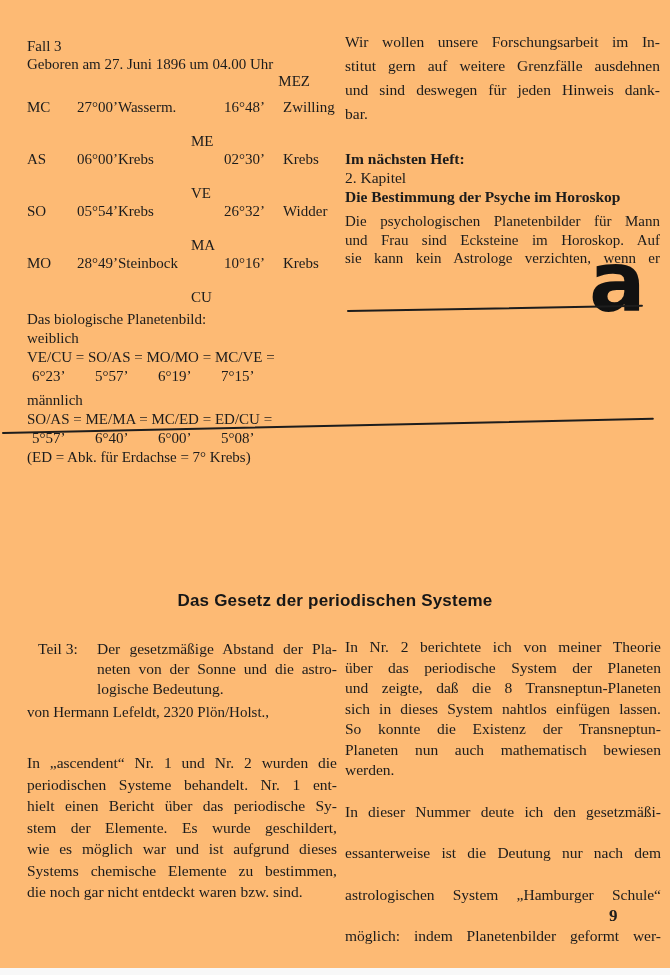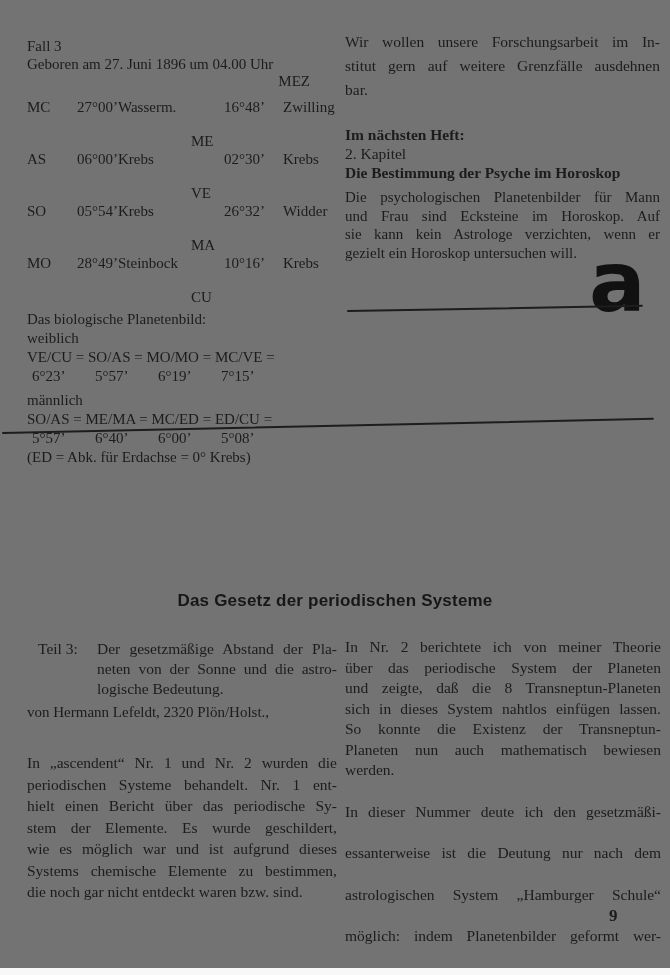--- a/index.html
+++ b/index.html
@@ -5,21 +5,21 @@
   html,body{margin:0;padding:0;}
   body{
     width:670px;height:975px;
     background:#ffffff;
     overflow:hidden;
     position:relative;
     font-family:"Liberation Serif","DejaVu Serif",serif;
     color:#1c1c1c;
     -webkit-font-smoothing:antialiased;
   }
-  .page{position:absolute;inset:0;background:#737373;}
+  .page{position:absolute;inset:0;background:#fdba74;}
 
   
   .tl{position:absolute;left:27px;top:38px;width:310px;font-size:15px;}
   .tl .line{line-height:17.5px;white-space:nowrap;}
   .tl .tz{text-align:right;padding-right:27px;}
   .ptable{margin-top:7px;}
   .prow{display:flex;line-height:18px;white-space:nowrap;}
   .prow .pc{width:31px;}
   .prow .pd{width:60px;text-align:right;}
   .prow .pz{width:73px;}
@@ -131,39 +131,39 @@
     <div class="line b19">weiblich</div>
     <div class="line b19">VE/CU = SO/AS = MO/MO = MC/VE =</div>
     <div class="vals">
       <span>6°23’</span><span>5°57’</span><span>6°19’</span><span>7°15’</span>
     </div>
     <div class="line b19 mlbl">männlich</div>
     <div class="line b19">SO/AS = ME/MA = MC/ED = ED/CU =</div>
     <div class="vals">
       <span>5°57’</span><span>6°40’</span><span>6°00’</span><span>5°08’</span>
     </div>
-    <div class="line b19">(ED = Abk. für Erdachse = 0° Krebs)</div>
+    <div class="line b19">(ED = Abk. für Erdachse = 7° Krebs)</div>
   </section>
 
   <section class="tr">
     <div class="pline jl">Wir wollen unsere Forschungsarbeit im In-</div>
     <div class="pline jl">stitut gern auf weitere Grenzfälle ausdehnen</div>
+    <div class="pline jl">und sind deswegen für jeden Hinweis dank-</div>
     <div class="pline">bar.</div>
 
     <div class="nextissue">
       <div class="h19 bold">Im nächsten Heft:</div>
       <div class="h19">2. Kapitel</div>
       <div class="h19 bold">Die Bestimmung der Psyche im Horoskop</div>
     </div>
 
     <div class="teaser">
       <div class="tline jl">Die psychologischen Planetenbilder für Mann</div>
       <div class="tline jl">und Frau sind Ecksteine im Horoskop. Auf</div>
       <div class="tline jl">sie kann kein Astrologe verzichten, wenn er</div>
-      <div class="tline">gezielt ein Horoskop untersuchen will.</div>
     </div>
   </section>
 
   <div class="alogo">a</div>
   <div class="rule rule-right"></div>
   <div class="rule rule-full"></div>
 
   <h1 class="heading">Das Gesetz der periodischen Systeme</h1>
 
   <section class="bl">

